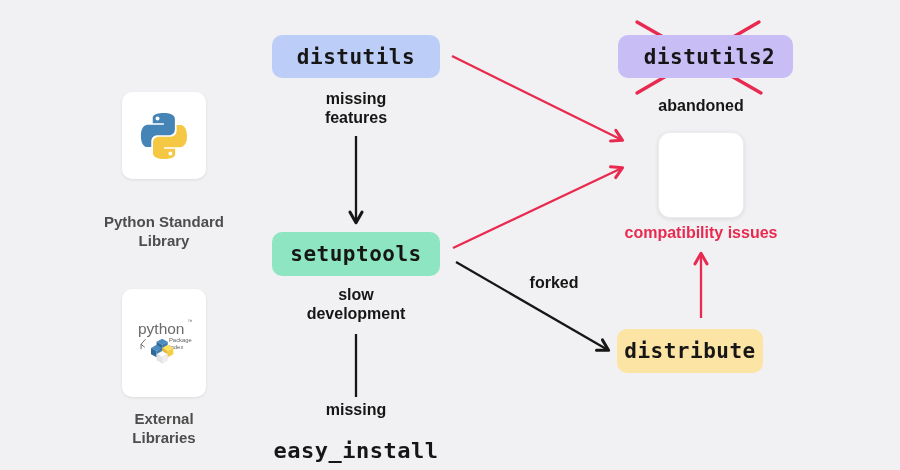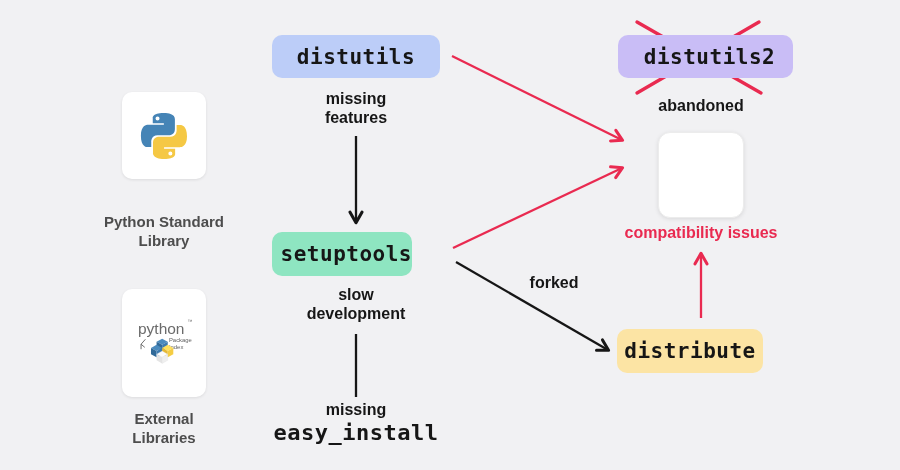--- a/index.html
+++ b/index.html
@@ -13,31 +13,31 @@
   .edges{position:absolute;left:0;top:0;width:900px;height:470px;}
   .edge{stroke-width:2.3px;fill:none;}
   .edge.red{stroke:var(--red);}
   .edge.ink{stroke:var(--ink);}
   .xline{stroke:var(--red);stroke-width:3.4px;stroke-linecap:round;fill:none;}
   .node{position:absolute;display:flex;align-items:center;justify-content:center;
         border-radius:10px;font-family:"DejaVu Sans Mono","Liberation Mono",monospace;
         font-weight:bold;font-size:21px;color:var(--ink);letter-spacing:.5px;}
   .node-distutils{left:272px;top:35px;width:168px;height:43px;background:var(--node-distutils);}
   .node-distutils2{left:618px;top:35px;width:167px;height:43px;background:var(--node-distutils2);padding-left:8px;}
-  .node-setuptools{left:272px;top:232px;width:140px;height:44px;background:var(--node-setuptools);justify-content:flex-end;}
+  .node-setuptools{left:272px;top:232px;width:168px;height:44px;background:var(--node-setuptools);}
   .node-distribute{left:617px;top:329px;width:146px;height:44px;background:var(--node-distribute);}
   .issue-box{position:absolute;left:658px;top:132px;width:84px;height:84px;background:var(--card);
         border-radius:12px;box-shadow:0 1px 4px rgba(0,0,0,.10);border:1px solid #ececec;}
   .lbl{position:absolute;transform:translateX(-50%);text-align:center;white-space:pre-line;
        font-weight:bold;font-size:16px;line-height:1.18;color:var(--ink);}
   .lbl.red{color:var(--red);white-space:nowrap;}
   .lbl.caption{color:var(--gray-text);font-weight:bold;font-size:15px;line-height:1.25;margin-top:29px;}
   .cmd-wrap{position:absolute;left:356px;top:401px;transform:translateX(-50%);text-align:center;}
   .cmd-word{display:block;font-weight:bold;font-size:16px;color:var(--ink);}
-  .cmd-mono{display:block;margin-top:1px;font-family:"DejaVu Sans Mono","Liberation Mono",monospace;
+  .cmd-mono{display:block;margin-top:19px;font-family:"DejaVu Sans Mono","Liberation Mono",monospace;
             font-weight:bold;font-size:22px;color:var(--ink);letter-spacing:.5px;}
   .logo-card{position:absolute;width:84px;display:flex;align-items:center;justify-content:center;
              background:var(--card);border-radius:10px;box-shadow:0 1px 3px rgba(0,0,0,.09);}
   .python-card{left:122px;top:92px;height:87px;}
   .pypi-card{left:122px;top:289px;height:108px;}
 </style>
 </head>
 <body>
 
 <div class="stage">

